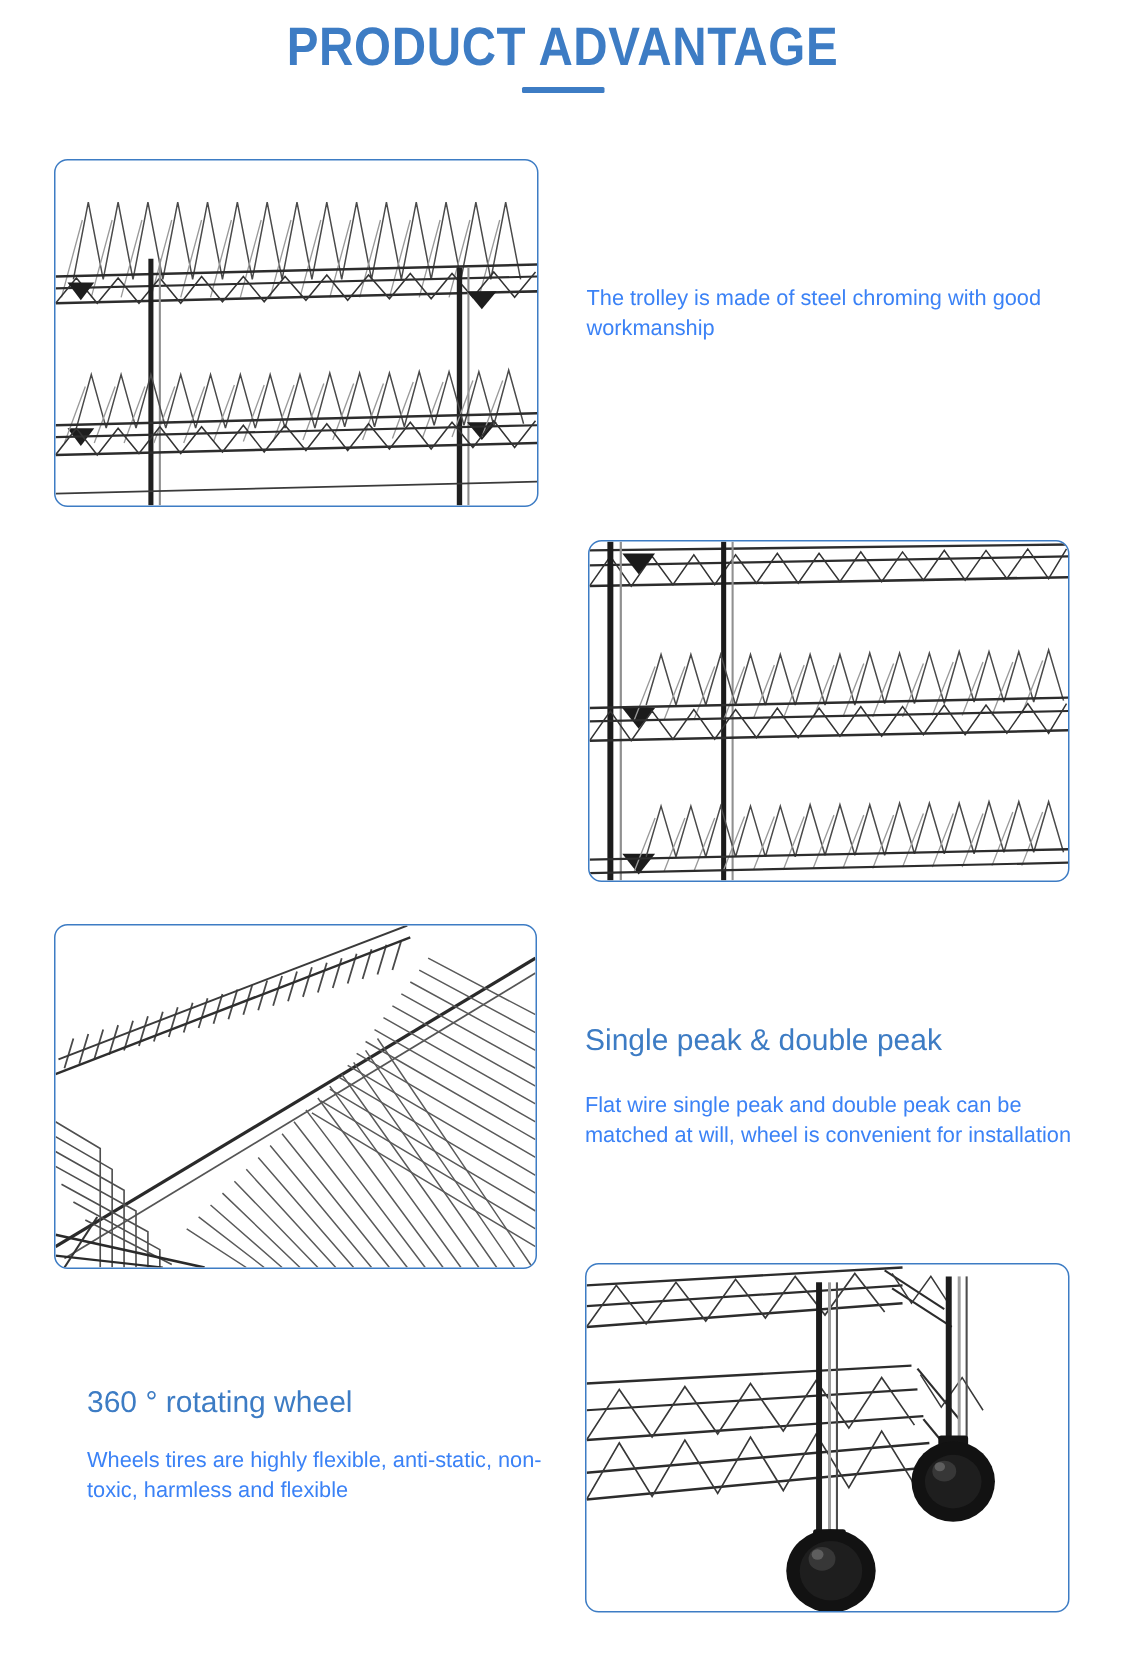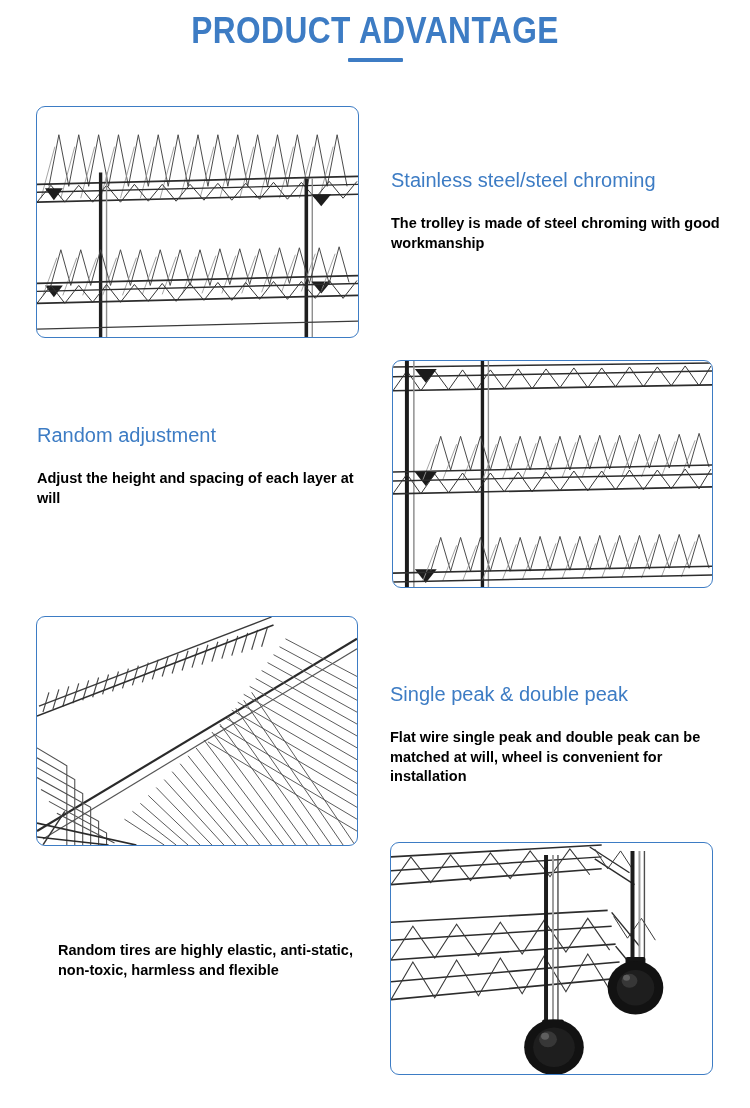--- a/index.html
+++ b/index.html
@@ -44,21 +44,21 @@
   
   .txt { position:absolute; }
   .txt h2 {
     font-family:"Liberation Sans", sans-serif;
     font-size:20px; font-weight:400; color:#3d7cc4;
     line-height:1.2; white-space:nowrap;
   }
   .txt p {
     margin-top:22px;
     font-family:"Liberation Sans", sans-serif;
-    font-size:14.5px; font-weight:700; color:#000000;
+    font-size:14.5px; font-weight:400; color:#3b82f6;
     line-height:1.35;
   }
   .t1 { left:391px; top:168px; width:330px; }
   .t2 { left:37px;  top:423px; width:335px; }
   .t3 { left:390px; top:682px; width:328px; }
   .t4 { left:58px;  top:923px; width:330px; }
   .t4 p { margin-top:18px; }
 </style>
 </head>
 <body>
@@ -107,28 +107,23 @@
         <g stroke="#333" stroke-width="1">
           <path d="M0 198 L14 180 L28 198 L42 180 L56 197 L70 179 L84 197 L98 179 L112 196 L126 178 L140 196 L154 178 L168 195 L182 177 L196 195 L210 177 L224 194 L238 176 L252 194 L266 176 L280 193 L294 175 L308 193 L322 175"></path>
         </g>
 
         <path d="M0 224 L323 216" stroke="#3a3a3a" stroke-width="1.2"></path>
       </g>
     </svg>
   </div>
 
   <div class="txt t1">
-    <h2>Stainless steel/steel chroming</h2>
     <p>The trolley is made of steel chroming with good workmanship</p>
   </div>
 
-  <div class="txt t2">
-    <h2>Random adjustment</h2>
-    <p>Adjust the height and spacing of each layer at will</p>
-  </div>
 
   <div class="photo p2">
     <svg viewBox="0 0 321 228" preserveAspectRatio="none">
       <g stroke="#3a3a3a" fill="none" stroke-width="1.1">
 
         <path d="M0 6 L321 2" stroke="#2c2c2c" stroke-width="1.6"></path>
         <path d="M0 16 L321 10" stroke="#2c2c2c" stroke-width="1.5"></path>
         <path d="M0 30 L321 24" stroke="#2c2c2c" stroke-width="1.7"></path>
         <g stroke="#333" stroke-width="1">
           <path d="M0 30 L14 10 L28 30 L42 10 L56 29 L70 9 L84 29 L98 9 L112 28 L126 8 L140 28 L154 8 L168 27 L182 7 L196 27 L210 7 L224 26 L238 6 L252 26 L266 6 L280 25 L294 5 L308 25 L320 5"></path>
@@ -198,21 +193,22 @@
       </g>
     </svg>
   </div>
 
   <div class="txt t3">
     <h2>Single peak &amp; double peak</h2>
     <p>Flat wire single peak and double peak can be matched at will, wheel is convenient for installation</p>
   </div>
 
   <div class="txt t4">
-    <p>Random tires are highly elastic, anti-static, non-toxic, harmless and flexible</p>
+    <h2>360 ° rotating wheel</h2>
+    <p>Wheels tires are highly flexible, anti-static, non-toxic, harmless and flexible</p>
   </div>
 
   <div class="photo p4">
     <svg viewBox="0 0 323 233" preserveAspectRatio="none">
       <g fill="none" stroke="#3a3a3a">
 
         <path d="M0 14 L212 2" stroke="#2c2c2c" stroke-width="1.6"></path>
         <path d="M0 28 L212 14" stroke="#2c2c2c" stroke-width="1.5"></path>
         <path d="M0 42 L212 26" stroke="#2c2c2c" stroke-width="1.7"></path>
         <g stroke="#383838" stroke-width="1.1">

